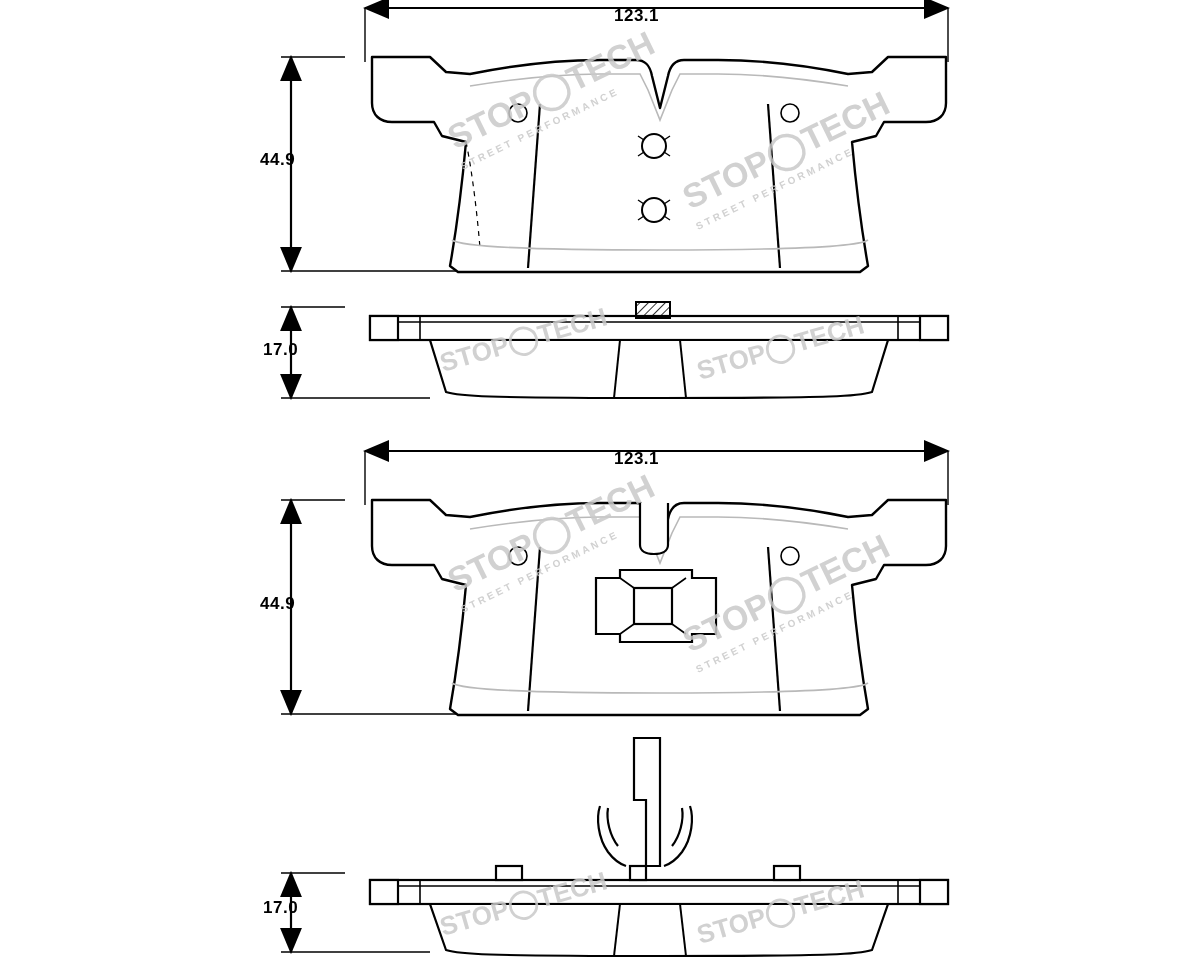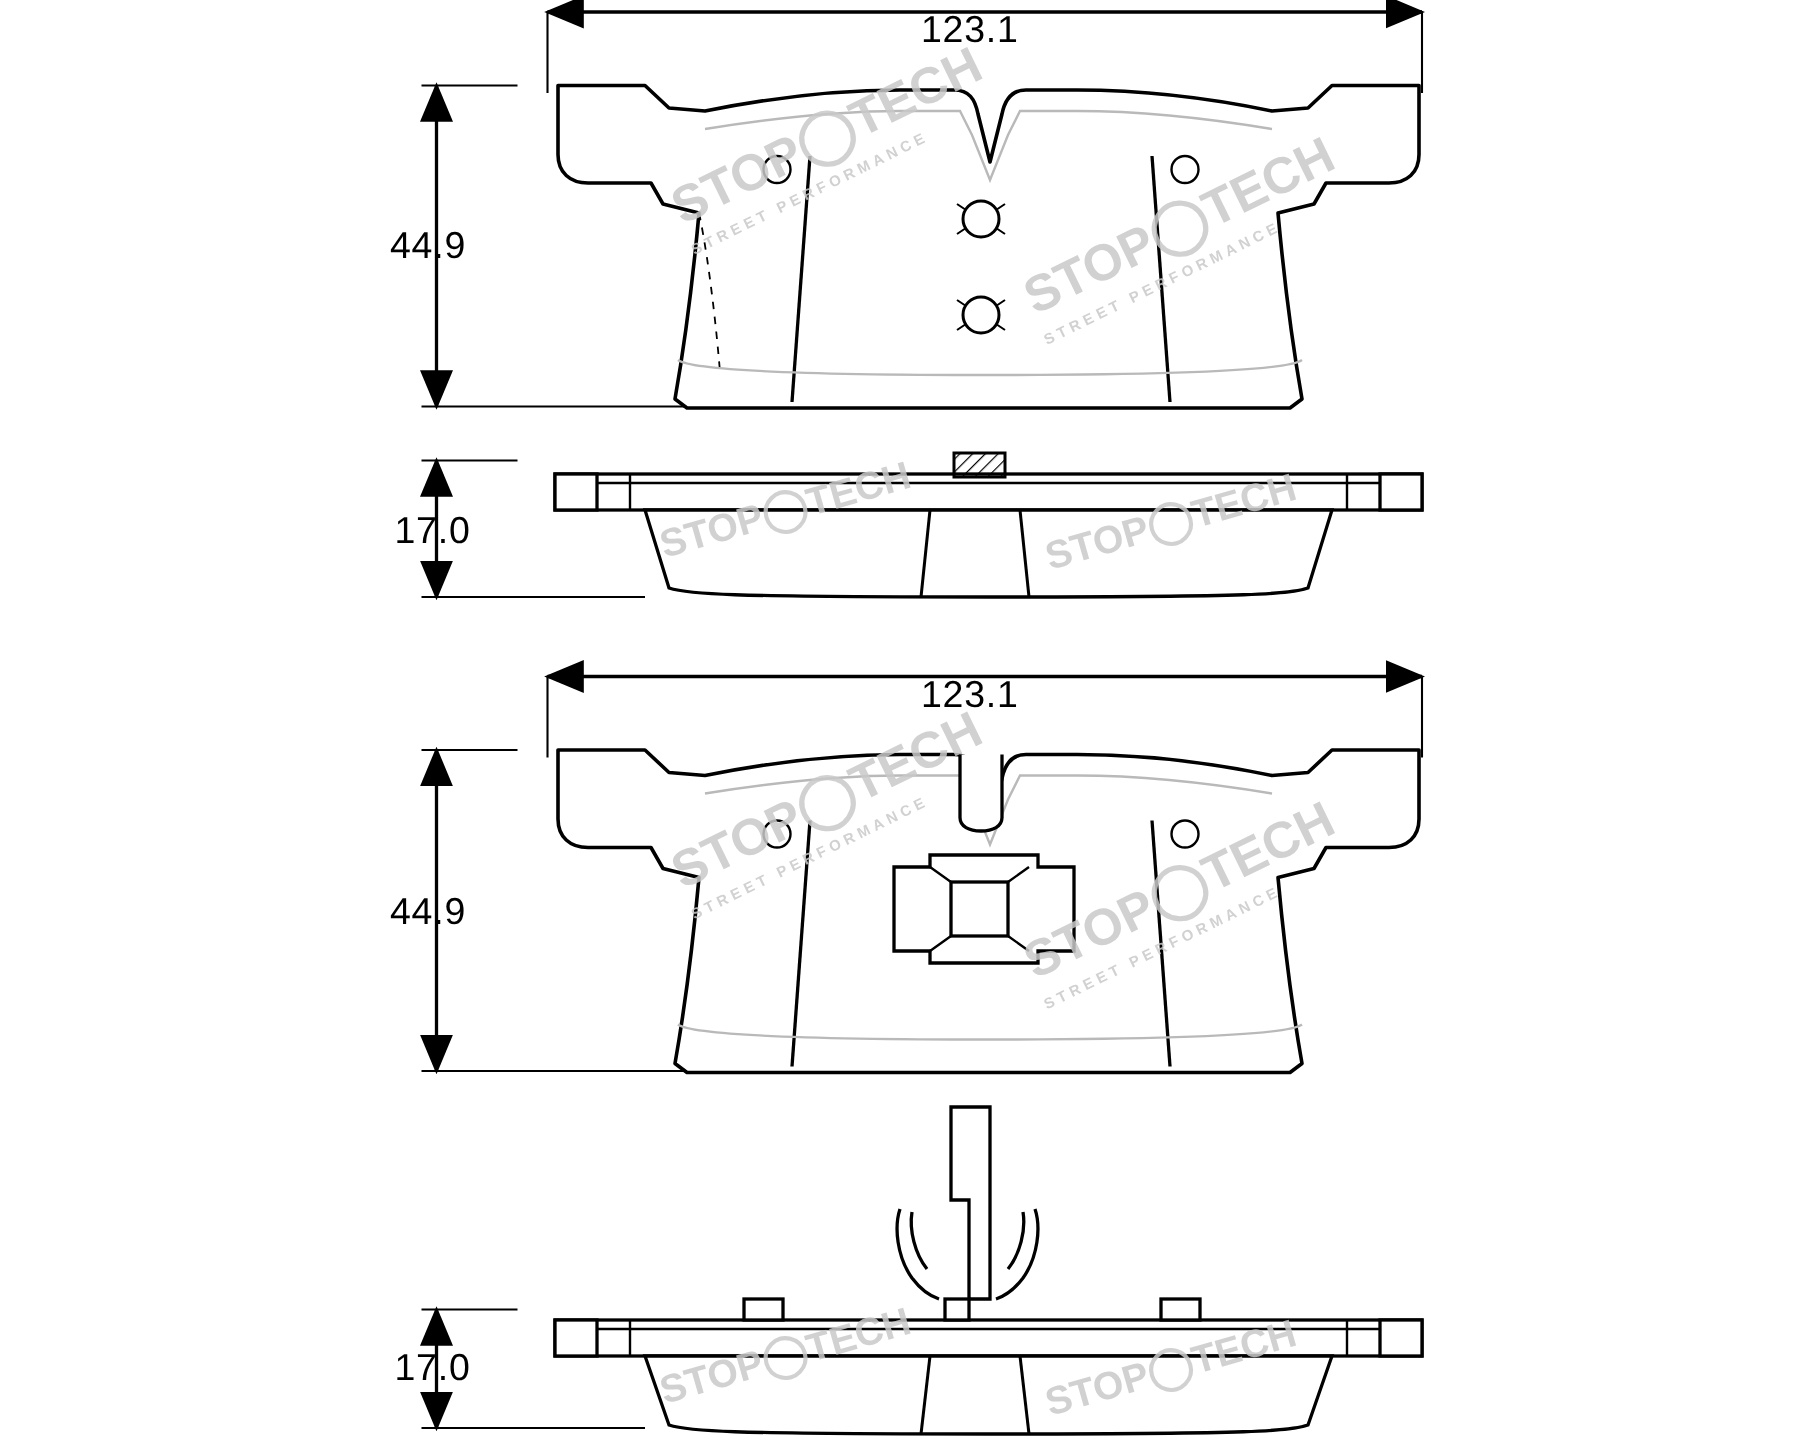--- a/index.html
+++ b/index.html
@@ -1,18 +1,18 @@
 <!DOCTYPE html>
 <html><head>
 <meta charset="utf-8">
 <style>
   html,body{margin:0;padding:0;background:#ffffff;}
   body{width:1200px;height:960px;overflow:hidden;font-family:"Liberation Sans",sans-serif;}
   .sheet{position:relative;width:1200px;height:960px;background:#fff;}
-  .dim-label{position:absolute;font-weight:normal;font-size:25px;color:#000;letter-spacing:.5px;white-space:nowrap;text-align:right;}
+  .dim-label{position:absolute;font-weight:bold;font-size:17px;color:#000;letter-spacing:.5px;white-space:nowrap;text-align:right;}
   svg{position:absolute;left:0;top:0;}
   .wm{font-family:"Liberation Sans",sans-serif;font-weight:bold;fill:#c9c9c9;}
 </style>
 </head>
 <body>
 
 <div class="sheet">
 
   <svg width="1200" height="960" viewBox="0 0 1200 960">
     <defs>

